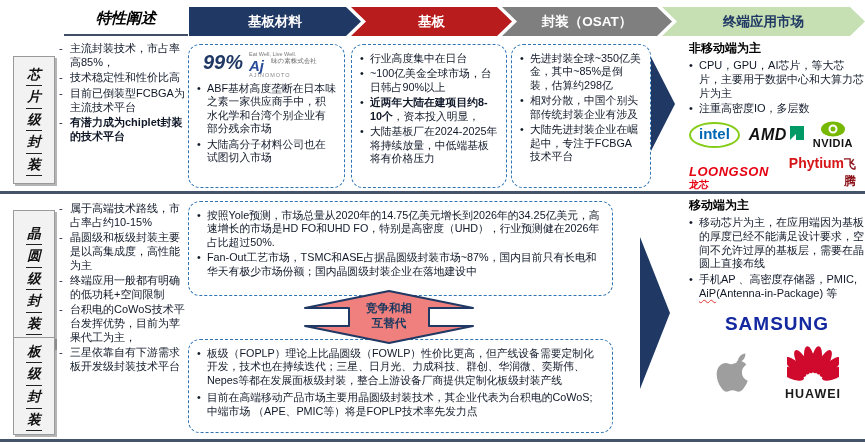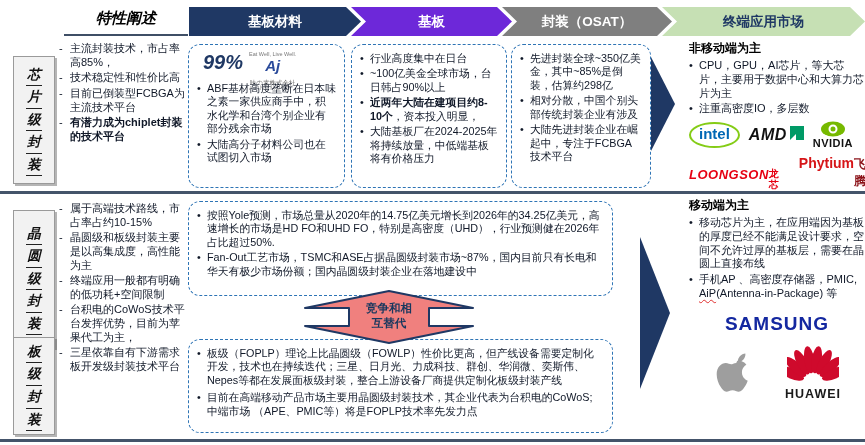--- a/index.html
+++ b/index.html
@@ -8,21 +8,21 @@
 
   
   .ht { position:absolute; left:64px; top:9px; width:124px; text-align:center;
         font-style:italic; font-weight:bold; font-size:15px; color:#000; }
   .hline { position:absolute; left:64px; top:34px; width:124px; height:2px; background:#3f4f66; }
   .chev { position:absolute; top:7px; height:29px; line-height:29px; text-align:center;
           font-weight:bold; font-size:13.5px; color:#fff; }
   .chev.tip   { clip-path:polygon(0 0, calc(100% - 15px) 0, 100% 50%, calc(100% - 15px) 100%, 0 100%); }
   .chev.notch { clip-path:polygon(0 0, calc(100% - 15px) 0, 100% 50%, calc(100% - 15px) 100%, 0 100%, 15px 50%); }
   .c1 { left:189px; width:172px; background:#1F3864; }
-  .c2 { left:351px; width:161px; background:#6d28d9; }
+  .c2 { left:351px; width:161px; background:#b91c1c; }
   .c3 { left:502px; width:170px; background:#7F7F7F; }
   .c4 { left:662px; width:203px; background:#C6E0B4; color:#1F3864; }
 
   
   .lb { position:absolute; left:13px; width:42px; background:#F2F2F2; border:1px solid #9a9a9a;
         box-shadow:2px 2px 0 rgba(90,90,90,.45); display:flex; flex-direction:column;
         align-items:center; justify-content:center; }
   .lb1 { top:56px;  height:128px; }
   .lb2 { top:210px; height:138px; }
   .lb3 { top:337px; height:98px; }
@@ -45,21 +45,21 @@
   .dW { left:188px; top:201px; width:425px; height:95px; }
   .dP { left:188px; top:339px; width:425px; height:94px; }
   .bu { display:flex; line-height:1.25; margin-bottom:2px; }
   .bu .m { width:10px; flex:none; }
 
   
   .brand { display:flex; align-items:flex-start; gap:6px; margin:0 0 4px 6px; height:26px; }
   .pct { font-style:italic; font-weight:900; font-size:20px; color:#1F3864; line-height:1; }
   .ajcol { display:flex; flex-direction:column; line-height:1; }
   .tag { font-size:5.5px; color:#777; }
-  .ajrow { display:flex; align-items:center; gap:7px;flex-direction:column; }
+  .ajrow { display:flex; align-items:flex-start; gap:7px; }
   .aj { font-style:italic; font-weight:bold; font-size:15px; color:#2B4B9B; }
   .jp { font-size:6.5px; color:#666; }
   .en { font-size:5.5px; color:#888; letter-spacing:1px; }
 
   
   .navyarrow { position:absolute; background:#1F3864; clip-path:polygon(0 0, 100% 50%, 0 100%); }
   .na1 { left:651px; top:57px;  width:24px; height:94px; }
   .na2 { left:640px; top:237px; width:30px; height:152px; }
 
   
@@ -78,21 +78,21 @@
   .wavy { text-decoration:underline wavy #e03030 1px; text-underline-offset:2px; }
 
   .logo-row1 { display:flex; align-items:center; gap:9px; margin-top:5px; }
   .logo-row2 { display:flex; align-items:flex-end; gap:20px; margin-top:6px; }
   .intel { display:inline-block; border:2px solid #84cc16; border-radius:50%;
            padding:1px 8px 3px; color:#0068B5; font-weight:bold; font-size:15px; line-height:1.2; }
   .amd { display:flex; align-items:flex-start; gap:3px;font-style:italic; }
   .amd .t { font-weight:900; font-size:16px; color:#111; letter-spacing:0.5px; }
   .nvidia { display:flex; flex-direction:column; align-items:center; line-height:1; }
   .nvidia .t { font-weight:900; font-size:11px; color:#111; margin-top:1px; letter-spacing:0.5px; }
-  .loongson { display:flex; flex-direction:row; line-height:1.1; }
+  .loongson { display:flex; flex-direction:column; line-height:1.1; }
   .loongson .t { font-style:italic; font-weight:900; font-size:13px; color:#E60012; letter-spacing:0.5px; }
   .loongson .cn { font-weight:bold; font-size:10px; color:#E60012; }
   .phytium { display:flex; align-items:baseline; }
   .phytium .t { font-weight:800; font-size:14px; color:#D61518; }
   .phytium .cn { font-weight:bold; font-size:12px; color:#8a1016; }
   .samsung { text-align:center; font-weight:800; font-size:19px; letter-spacing:1px;
              color:#1428A0; margin-top:12px; }
   .ah-row { display:flex; justify-content:center; align-items:flex-end; gap:26px; margin-top:10px; }
   .huawei { display:flex; flex-direction:column; align-items:center; }
   .huawei .t { font-weight:800; font-size:12.5px; color:#1a1a1a; letter-spacing:1px; margin-top:2px; }

